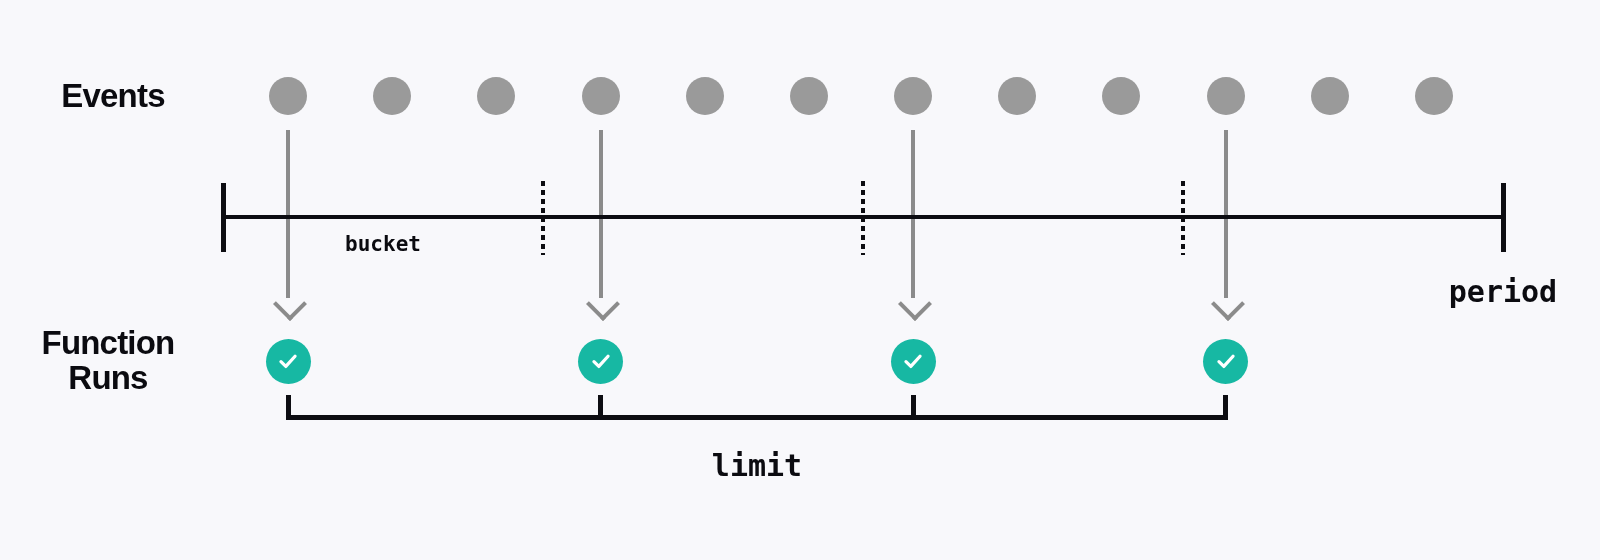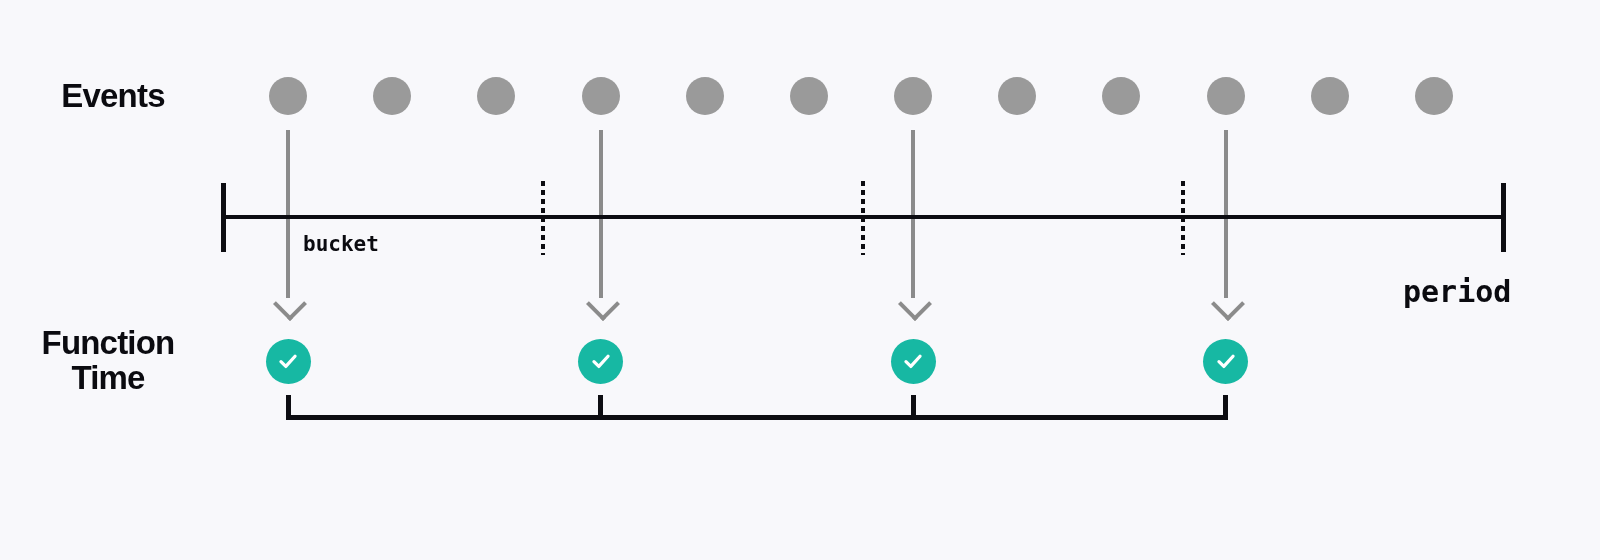--- a/index.html
+++ b/index.html
@@ -80,21 +80,21 @@
       transparent 5px, transparent 9px);
     z-index: 2;
   }
 
   
   .mono-label {
     position: absolute;
     font-family: "DejaVu Sans Mono", monospace;
     font-weight: 700;
     color: var(--text, #0b0b10);
-    text-align: left;
+    text-align: center;
   }
   .lbl-bucket { left: 303px; top: 232px; width: 160px; font-size: 21px; }
   .lbl-period { left: 1403px; top: 274px; width: 200px; font-size: 30px; }
   .lbl-limit  { left: 657px;  top: 448px; width: 200px; font-size: 30px; }
 
   
   .run-check {
     position: absolute;
     width: 45px; height: 45px;
     border-radius: 50%;
@@ -160,21 +160,21 @@
   <div id="boundaries-layer">
       <div class="bucket-boundary" style="position: absolute; left: 541px; top: 181px;"></div>
       <div class="bucket-boundary" style="position: absolute; left: 861px; top: 181px;"></div>
       <div class="bucket-boundary" style="position: absolute; left: 1181px; top: 181px;"></div>
     </div>
 
   <div class="mono-label lbl-bucket">bucket</div>
 
   <div class="mono-label lbl-period">period</div>
 
-  <div class="row-label lbl-runs">Function Time</div>
+  <div class="row-label lbl-runs">Function Runs</div>
 
   <div id="checks-layer">
       <div class="run-check" style="position: absolute; left: 265.5px; top: 338.5px;">
         <svg viewBox="0 0 24 24">
           <path d="M5.5 12.6 L10 17 L18.5 7.6" fill="none" stroke="#ffffff" stroke-width="3" stroke-linecap="round" stroke-linejoin="round"></path>
         </svg>
       </div>
       <div class="run-check" style="position: absolute; left: 578.04px; top: 338.5px;">
         <svg viewBox="0 0 24 24">
           <path d="M5.5 12.6 L10 17 L18.5 7.6" fill="none" stroke="#ffffff" stroke-width="3" stroke-linecap="round" stroke-linejoin="round"></path>
@@ -193,13 +193,14 @@
     </div>
 
   <div id="bracket-layer">
       <div class="bracket-tick" style="position: absolute; left: 285.5px; top: 395px;"></div>
       <div class="bracket-tick" style="position: absolute; left: 598.04px; top: 395px;"></div>
       <div class="bracket-tick" style="position: absolute; left: 910.58px; top: 395px;"></div>
       <div class="bracket-tick" style="position: absolute; left: 1223.12px; top: 395px;"></div>
       <div class="bracket-bar" style="position: absolute; left: 285.5px; top: 415px; width: 942.62px; height: 5px;"></div>
     </div>
 
+  <div class="mono-label lbl-limit">limit</div>
 </div>
 
 </body></html>

